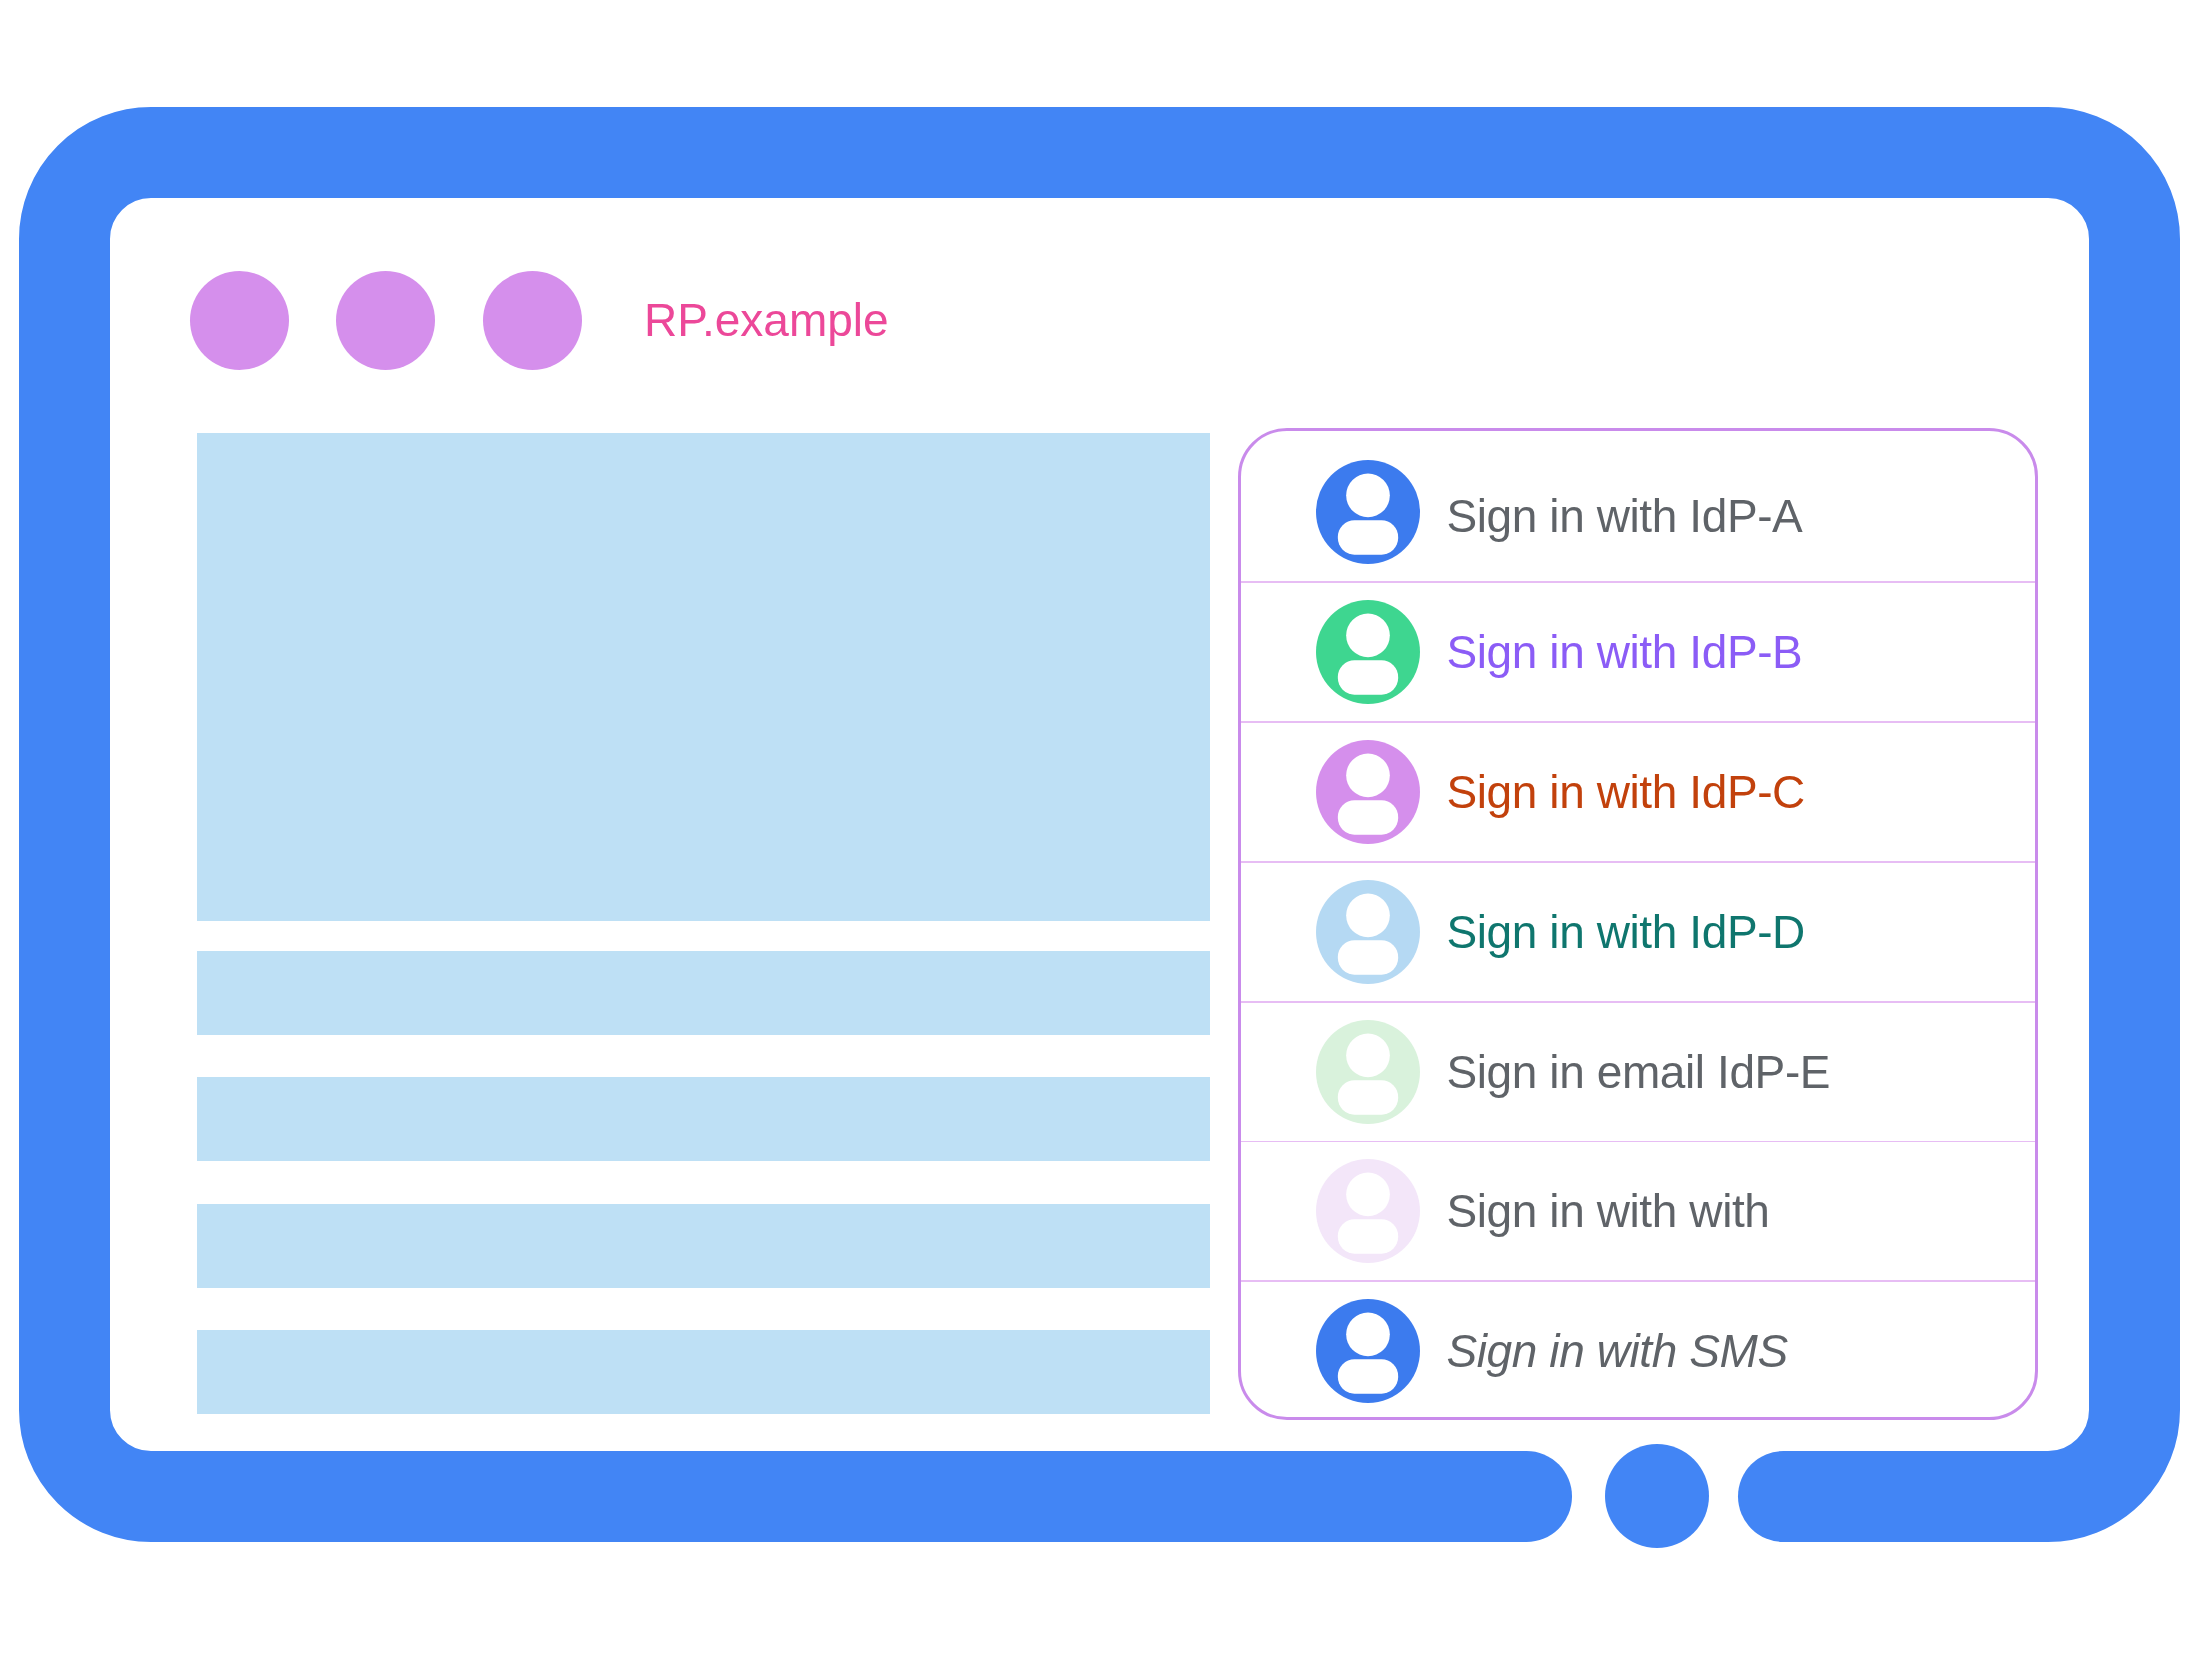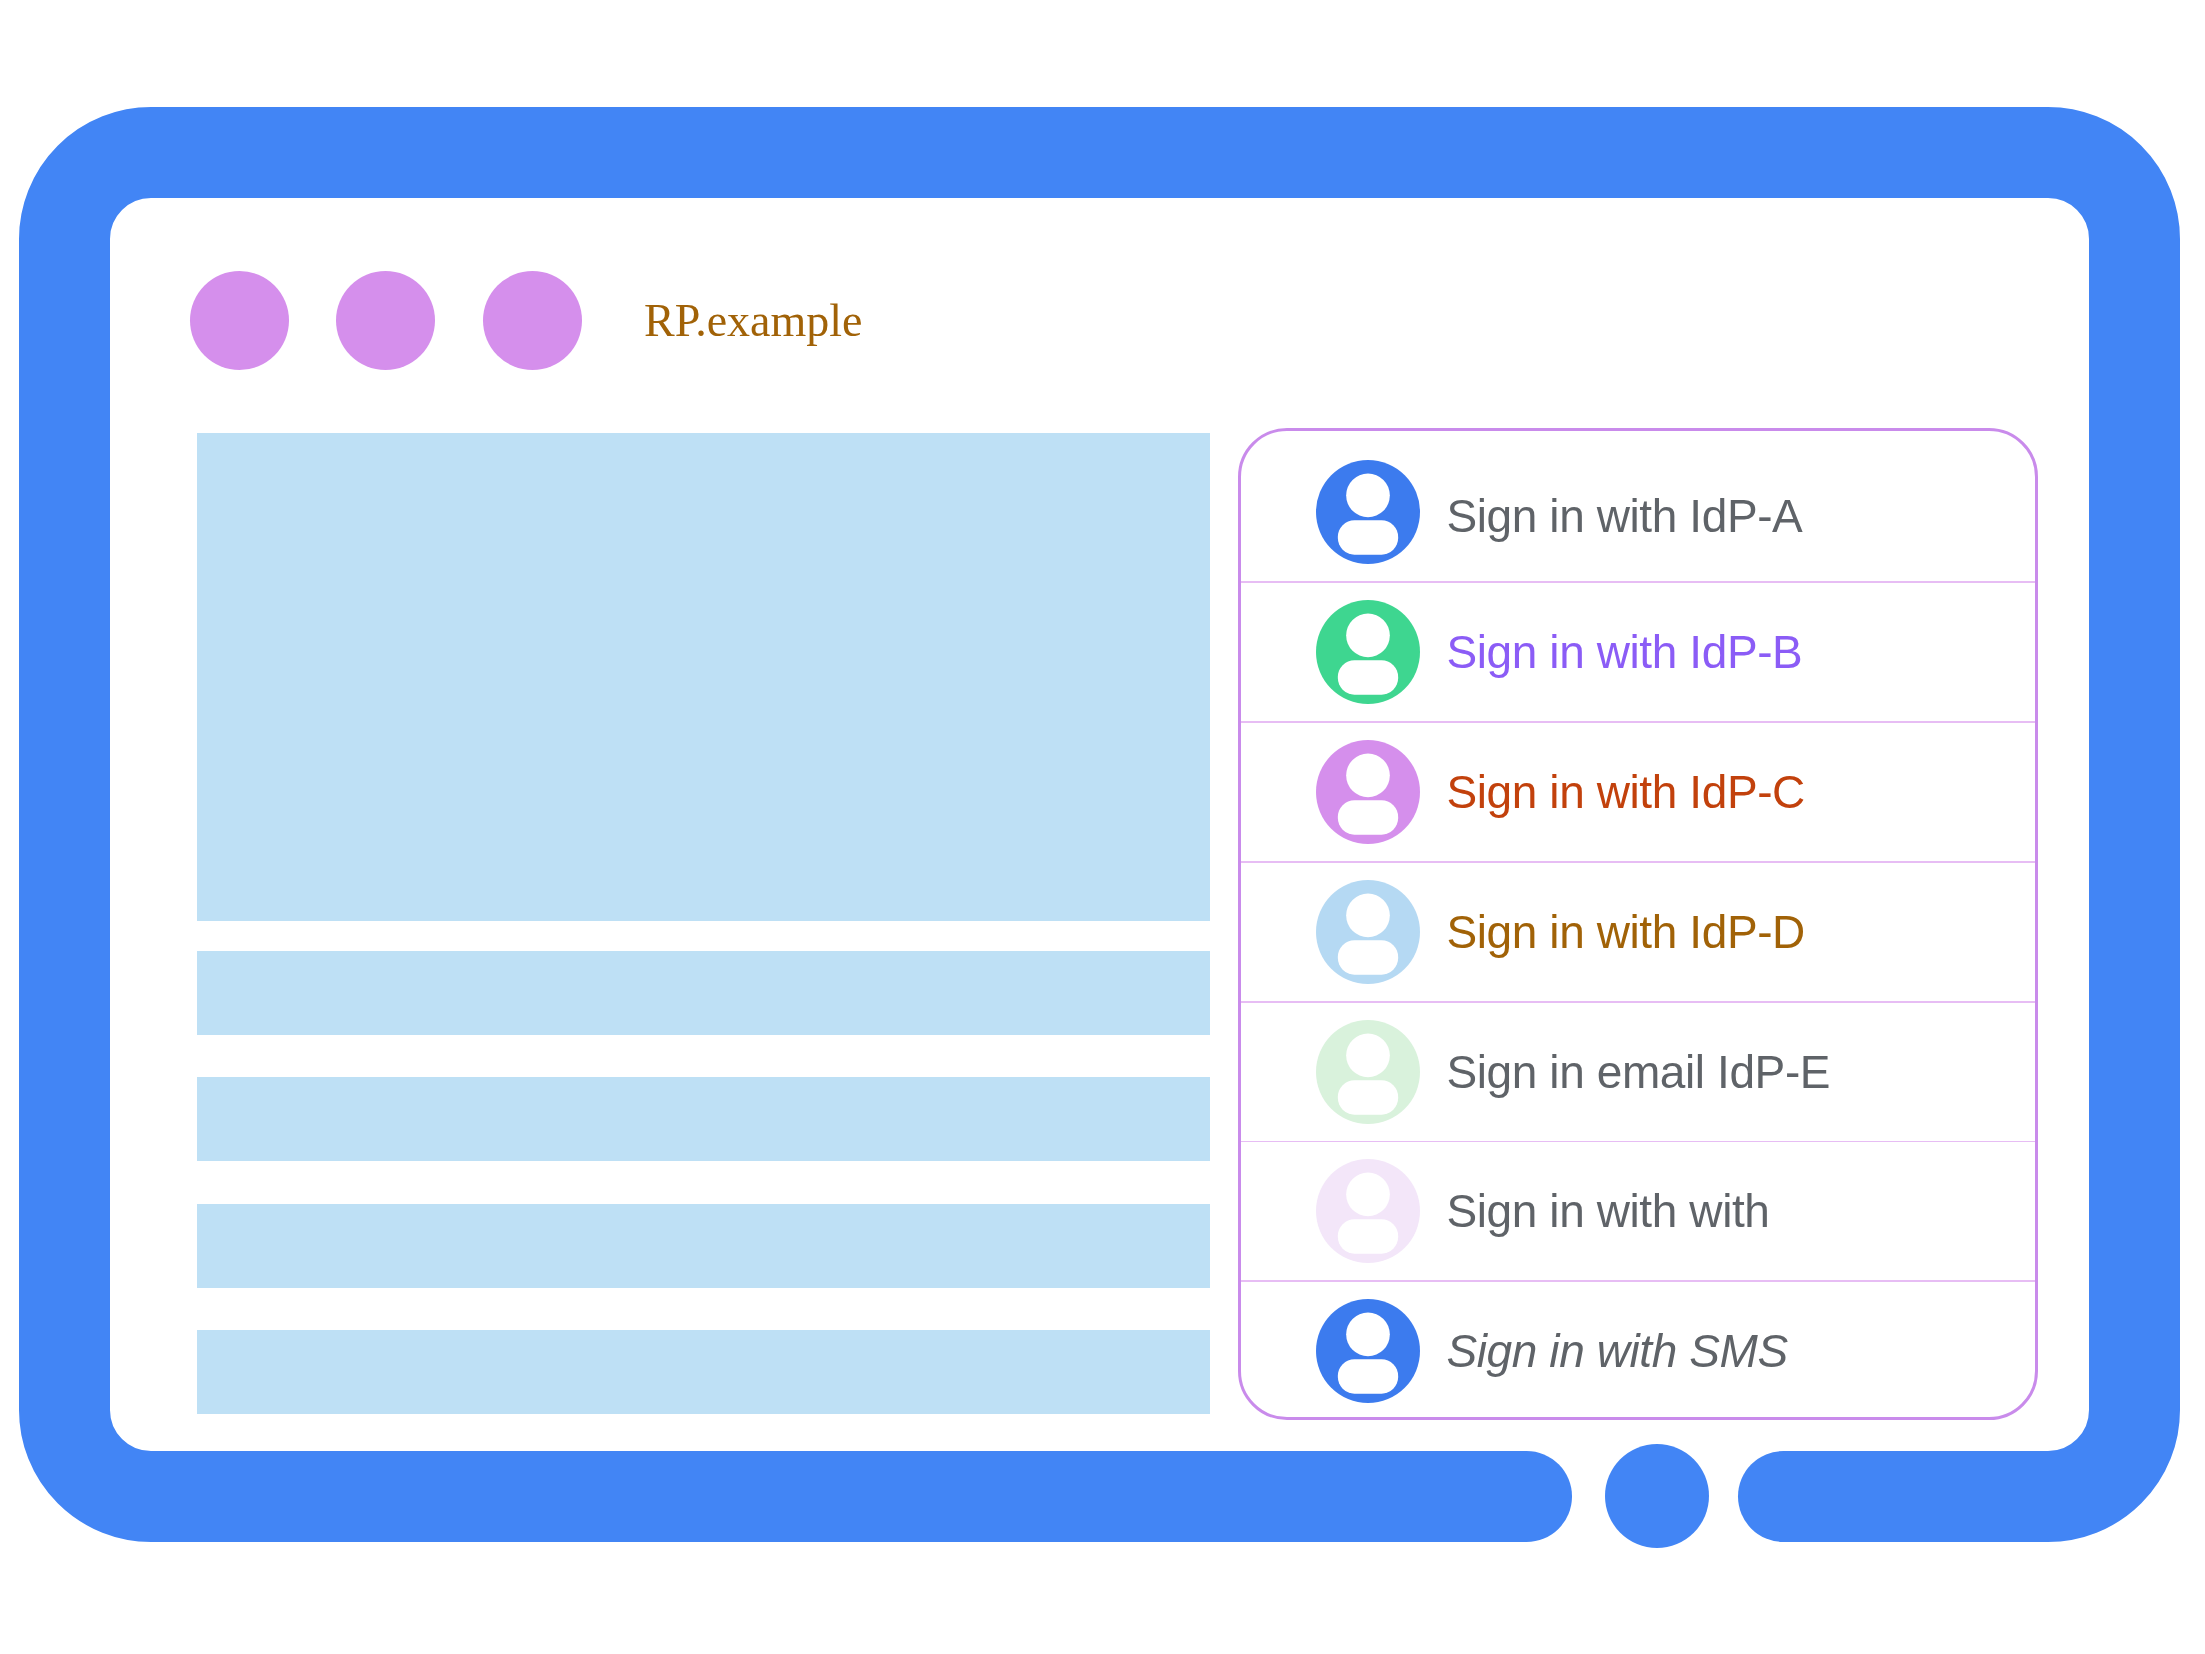--- a/index.html
+++ b/index.html
@@ -124,21 +124,21 @@
   <div class="frame" style="border-color: rgb(66, 133, 245);"></div>
 
   <div class="bottom-gap-cover"></div>
   <div class="bar-cap left" style="background-color: rgb(66, 133, 245);"></div>
   <div class="bar-cap right" style="background-color: rgb(66, 133, 245);"></div>
   <div class="home-button" style="background-color: rgb(66, 133, 245);"></div>
 
   <div class="window-dot dot-1" style="background-color: rgb(213, 143, 236);"></div>
   <div class="window-dot dot-2" style="background-color: rgb(213, 143, 236);"></div>
   <div class="window-dot dot-3" style="background-color: rgb(213, 143, 236);"></div>
-  <div class="window-title" style="color: #a16207; font-family: Liberation Serif, serif;">RP.example</div>
+  <div class="window-title" style="color: #ec4899;">RP.example</div>
 
   <div class="hero-block" style="background-color: rgb(190, 224, 245);"></div>
   <div class="text-bar bar-1" style="background-color: rgb(190, 224, 245);"></div>
   <div class="text-bar bar-2" style="background-color: rgb(190, 224, 245);"></div>
   <div class="text-bar bar-3" style="background-color: rgb(190, 224, 245);"></div>
   <div class="text-bar bar-4" style="background-color: rgb(190, 224, 245);"></div>
 
   <div class="signin-panel" style="border-color: rgb(201, 139, 235);">
 
     <div class="option-row">
@@ -170,21 +170,21 @@
       <span class="option-label" style="color: #c2410c;">Sign in with IdP-C</span>
     </div>
     <div class="row-sep" style="background-color: rgb(231, 189, 244);"></div>
 
     <div class="option-row">
       <svg class="avatar" viewBox="0 0 100 100">
         <circle cx="50" cy="50" r="50" fill="#b5d9f3"></circle>
         <circle cx="50" cy="34" r="21" fill="#ffffff"></circle>
         <rect x="21" y="58" width="58" height="33" rx="16" fill="#ffffff"></rect>
       </svg>
-      <span class="option-label" style="color: #a16207;">Sign in with IdP-D</span>
+      <span class="option-label" style="color: #0f766e;">Sign in with IdP-D</span>
     </div>
     <div class="row-sep" style="background-color: rgb(231, 189, 244);"></div>
 
     <div class="option-row">
       <svg class="avatar" viewBox="0 0 100 100">
         <circle cx="50" cy="50" r="50" fill="#d9f2dc"></circle>
         <circle cx="50" cy="34" r="21" fill="#ffffff"></circle>
         <rect x="21" y="58" width="58" height="33" rx="16" fill="#ffffff"></rect>
       </svg>
       <span class="option-label" style="color: rgb(95, 99, 104);">Sign in email IdP-E</span>

